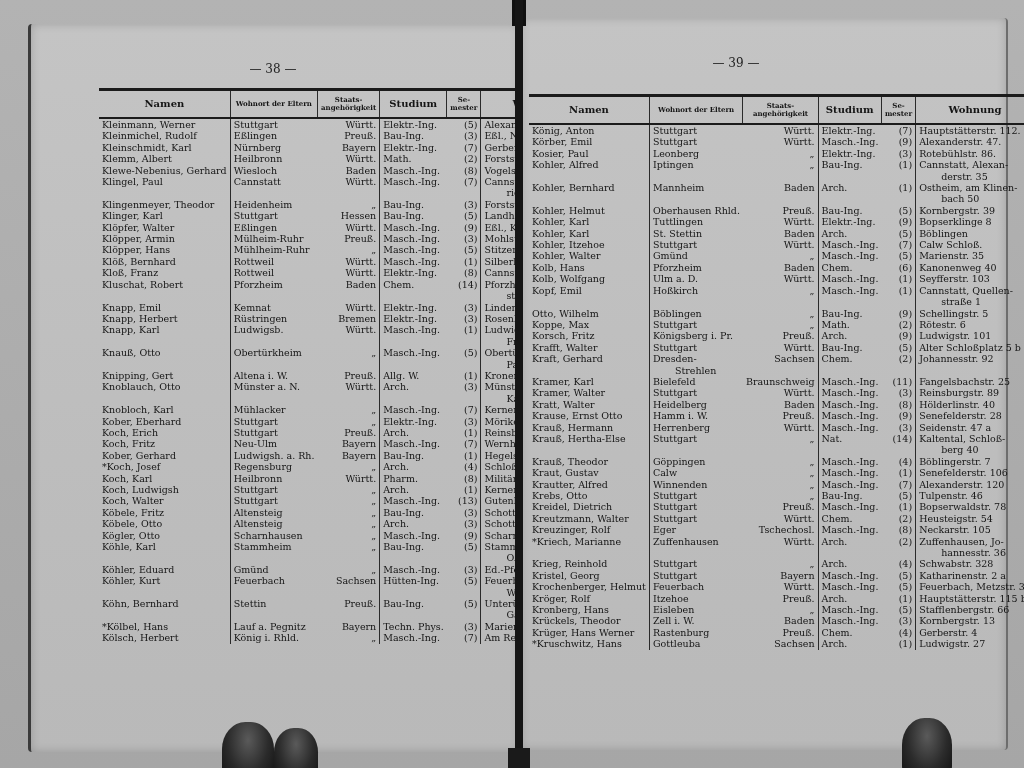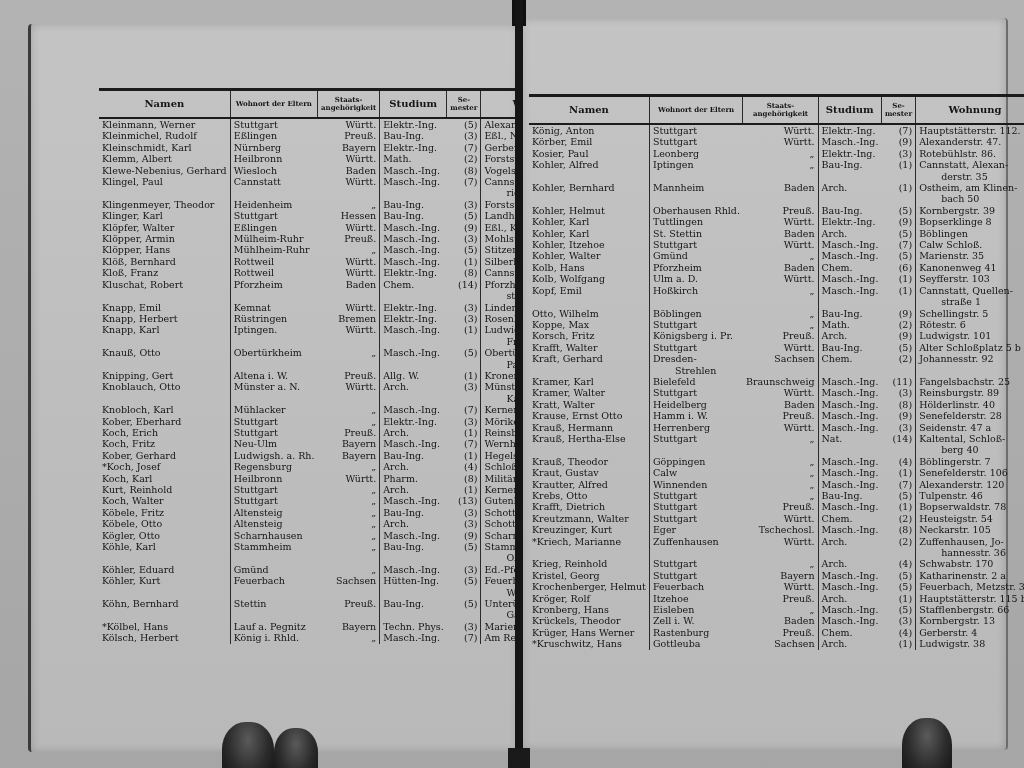--- a/index.html
+++ b/index.html
@@ -65,20 +65,21 @@
   }
 </style>
 </head>
 <body>
 
 <div class="backdrop"></div>
 
 <div class="book">
 
   <div class="page left">
+    <div class="page-number">— 38 —</div>
     <table class="register">
       <thead>
         <tr>
           <th>Namen</th>
           <th class="small">Wohnort der Eltern</th>
           <th class="small">Staats-angehörigkeit</th>
           <th>Studium</th>
           <th class="small">Se-mester</th>
           <th>Wohnung</th>
         </tr>
@@ -207,21 +208,21 @@
           <tr>
             <td class="c-name"><span>Knapp, Herbert</span></td>
             <td class="c-home"><span>Rüstringen</span></td>
             <td class="c-state"><span>Bremen</span></td>
             <td class="c-study"><span>Elektr.-Ing.</span></td>
             <td class="c-sem"><span>(3)</span></td>
             <td class="c-addr"><span>Rosenbergstr. 12 a.</span></td>
           </tr>
           <tr>
             <td class="c-name"><span>Knapp, Karl</span></td>
-            <td class="c-home"><span>Iptingen.</span></td>
+            <td class="c-home"><span>Ludwigsb.</span></td>
             <td class="c-state"><span>Württ.</span></td>
             <td class="c-study"><span>Masch.-Ing.</span></td>
             <td class="c-sem"><span>(1)</span></td>
             <td class="c-addr"><span>Ludwigsburg,</span><span class="cont">Friedrichstr. 35.</span></td>
           </tr>
           <tr>
             <td class="c-name"><span>Knauß, Otto</span></td>
             <td class="c-home"><span>Obertürkheim</span></td>
             <td class="c-state"><span>„</span></td>
             <td class="c-study"><span>Masch.-Ing.</span></td>
@@ -294,21 +295,21 @@
           </tr>
           <tr>
             <td class="c-name"><span>Koch, Karl</span></td>
             <td class="c-home"><span>Heilbronn</span></td>
             <td class="c-state"><span>Württ.</span></td>
             <td class="c-study"><span>Pharm.</span></td>
             <td class="c-sem"><span>(8)</span></td>
             <td class="c-addr"><span>Militärstr. 131.</span></td>
           </tr>
           <tr>
-            <td class="c-name"><span>Kurt, Reinhold</span></td>
+            <td class="c-name"><span>Koch, Ludwigsh</span></td>
             <td class="c-home"><span>Stuttgart</span></td>
             <td class="c-state"><span>„</span></td>
             <td class="c-study"><span>Arch.</span></td>
             <td class="c-sem"><span>(1)</span></td>
             <td class="c-addr"><span>Kernerstr. 41.</span></td>
           </tr>
           <tr>
             <td class="c-name"><span>Koch, Walter</span></td>
             <td class="c-home"><span>Stuttgart</span></td>
             <td class="c-state"><span>„</span></td>
@@ -386,20 +387,21 @@
             <td class="c-state"><span>„</span></td>
             <td class="c-study"><span>Masch.-Ing.</span></td>
             <td class="c-sem"><span>(7)</span></td>
             <td class="c-addr"><span>Am Reichelenberg 15.</span></td>
           </tr>
         </tbody>
     </table>
   </div>
 
   <div class="page right">
+    <div class="page-number">— 39 —</div>
     <table class="register">
       <thead>
         <tr>
           <th>Namen</th>
           <th class="small">Wohnort der Eltern</th>
           <th class="small">Staats-angehörigkeit</th>
           <th>Studium</th>
           <th class="small">Se-mester</th>
           <th>Wohnung</th>
         </tr>
@@ -484,21 +486,21 @@
             <td class="c-study"><span>Masch.-Ing.</span></td>
             <td class="c-sem"><span>(5)</span></td>
             <td class="c-addr"><span>Marienstr. 35</span></td>
           </tr>
           <tr>
             <td class="c-name"><span>Kolb, Hans</span></td>
             <td class="c-home"><span>Pforzheim</span></td>
             <td class="c-state"><span>Baden</span></td>
             <td class="c-study"><span>Chem.</span></td>
             <td class="c-sem"><span>(6)</span></td>
-            <td class="c-addr"><span>Kanonenweg 41</span></td>
+            <td class="c-addr"><span>Kanonenweg 40</span></td>
           </tr>
           <tr>
             <td class="c-name"><span>Kolb, Wolfgang</span></td>
             <td class="c-home"><span>Ulm a. D.</span></td>
             <td class="c-state"><span>Württ.</span></td>
             <td class="c-study"><span>Masch.-Ing.</span></td>
             <td class="c-sem"><span>(1)</span></td>
             <td class="c-addr"><span>Seyfferstr. 103</span></td>
           </tr>
           <tr>
@@ -623,58 +625,58 @@
           </tr>
           <tr>
             <td class="c-name"><span>Krebs, Otto</span></td>
             <td class="c-home"><span>Stuttgart</span></td>
             <td class="c-state"><span>„</span></td>
             <td class="c-study"><span>Bau-Ing.</span></td>
             <td class="c-sem"><span>(5)</span></td>
             <td class="c-addr"><span>Tulpenstr. 46</span></td>
           </tr>
           <tr>
-            <td class="c-name"><span>Krafft, Dietrich</span></td>
+            <td class="c-name"><span>Kreidel, Dietrich</span></td>
             <td class="c-home"><span>Stuttgart</span></td>
             <td class="c-state"><span>Preuß.</span></td>
             <td class="c-study"><span>Masch.-Ing.</span></td>
             <td class="c-sem"><span>(1)</span></td>
             <td class="c-addr"><span>Bopserwaldstr. 78</span></td>
           </tr>
           <tr>
             <td class="c-name"><span>Kreutzmann, Walter</span></td>
             <td class="c-home"><span>Stuttgart</span></td>
             <td class="c-state"><span>Württ.</span></td>
             <td class="c-study"><span>Chem.</span></td>
             <td class="c-sem"><span>(2)</span></td>
             <td class="c-addr"><span>Heusteigstr. 54</span></td>
           </tr>
           <tr>
-            <td class="c-name"><span>Kreuzinger, Kurt</span></td>
+            <td class="c-name"><span>Kreuzinger, Rolf</span></td>
             <td class="c-home"><span>Eger</span></td>
             <td class="c-state"><span>Tschechosl.</span></td>
             <td class="c-study"><span>Masch.-Ing.</span></td>
             <td class="c-sem"><span>(8)</span></td>
             <td class="c-addr"><span>Neckarstr. 105</span></td>
           </tr>
           <tr>
             <td class="c-name"><span>*Kriech, Marianne</span></td>
             <td class="c-home"><span>Zuffenhausen</span></td>
             <td class="c-state"><span>Württ.</span></td>
             <td class="c-study"><span>Arch.</span></td>
             <td class="c-sem"><span>(2)</span></td>
             <td class="c-addr"><span>Zuffenhausen, Jo-</span><span class="cont">hannesstr. 36</span></td>
           </tr>
           <tr>
             <td class="c-name"><span>Krieg, Reinhold</span></td>
             <td class="c-home"><span>Stuttgart</span></td>
             <td class="c-state"><span>„</span></td>
             <td class="c-study"><span>Arch.</span></td>
             <td class="c-sem"><span>(4)</span></td>
-            <td class="c-addr"><span>Schwabstr. 170</span></td>
+            <td class="c-addr"><span>Schwabstr. 328</span></td>
           </tr>
           <tr>
             <td class="c-name"><span>Kristel, Georg</span></td>
             <td class="c-home"><span>Stuttgart</span></td>
             <td class="c-state"><span>Bayern</span></td>
             <td class="c-study"><span>Masch.-Ing.</span></td>
             <td class="c-sem"><span>(5)</span></td>
             <td class="c-addr"><span>Katharinenstr. 2 a</span></td>
           </tr>
           <tr>
@@ -716,21 +718,21 @@
             <td class="c-study"><span>Chem.</span></td>
             <td class="c-sem"><span>(4)</span></td>
             <td class="c-addr"><span>Gerberstr. 4</span></td>
           </tr>
           <tr>
             <td class="c-name"><span>*Kruschwitz, Hans</span></td>
             <td class="c-home"><span>Gottleuba</span></td>
             <td class="c-state"><span>Sachsen</span></td>
             <td class="c-study"><span>Arch.</span></td>
             <td class="c-sem"><span>(1)</span></td>
-            <td class="c-addr"><span>Ludwigstr. 38</span></td>
+            <td class="c-addr"><span>Ludwigstr. 27</span></td>
           </tr>
         </tbody>
     </table>
   </div>
 
   <div class="spine-top"></div>
   <div class="spine"></div>
   <div class="spine-bottom"></div>
 </div>
 

